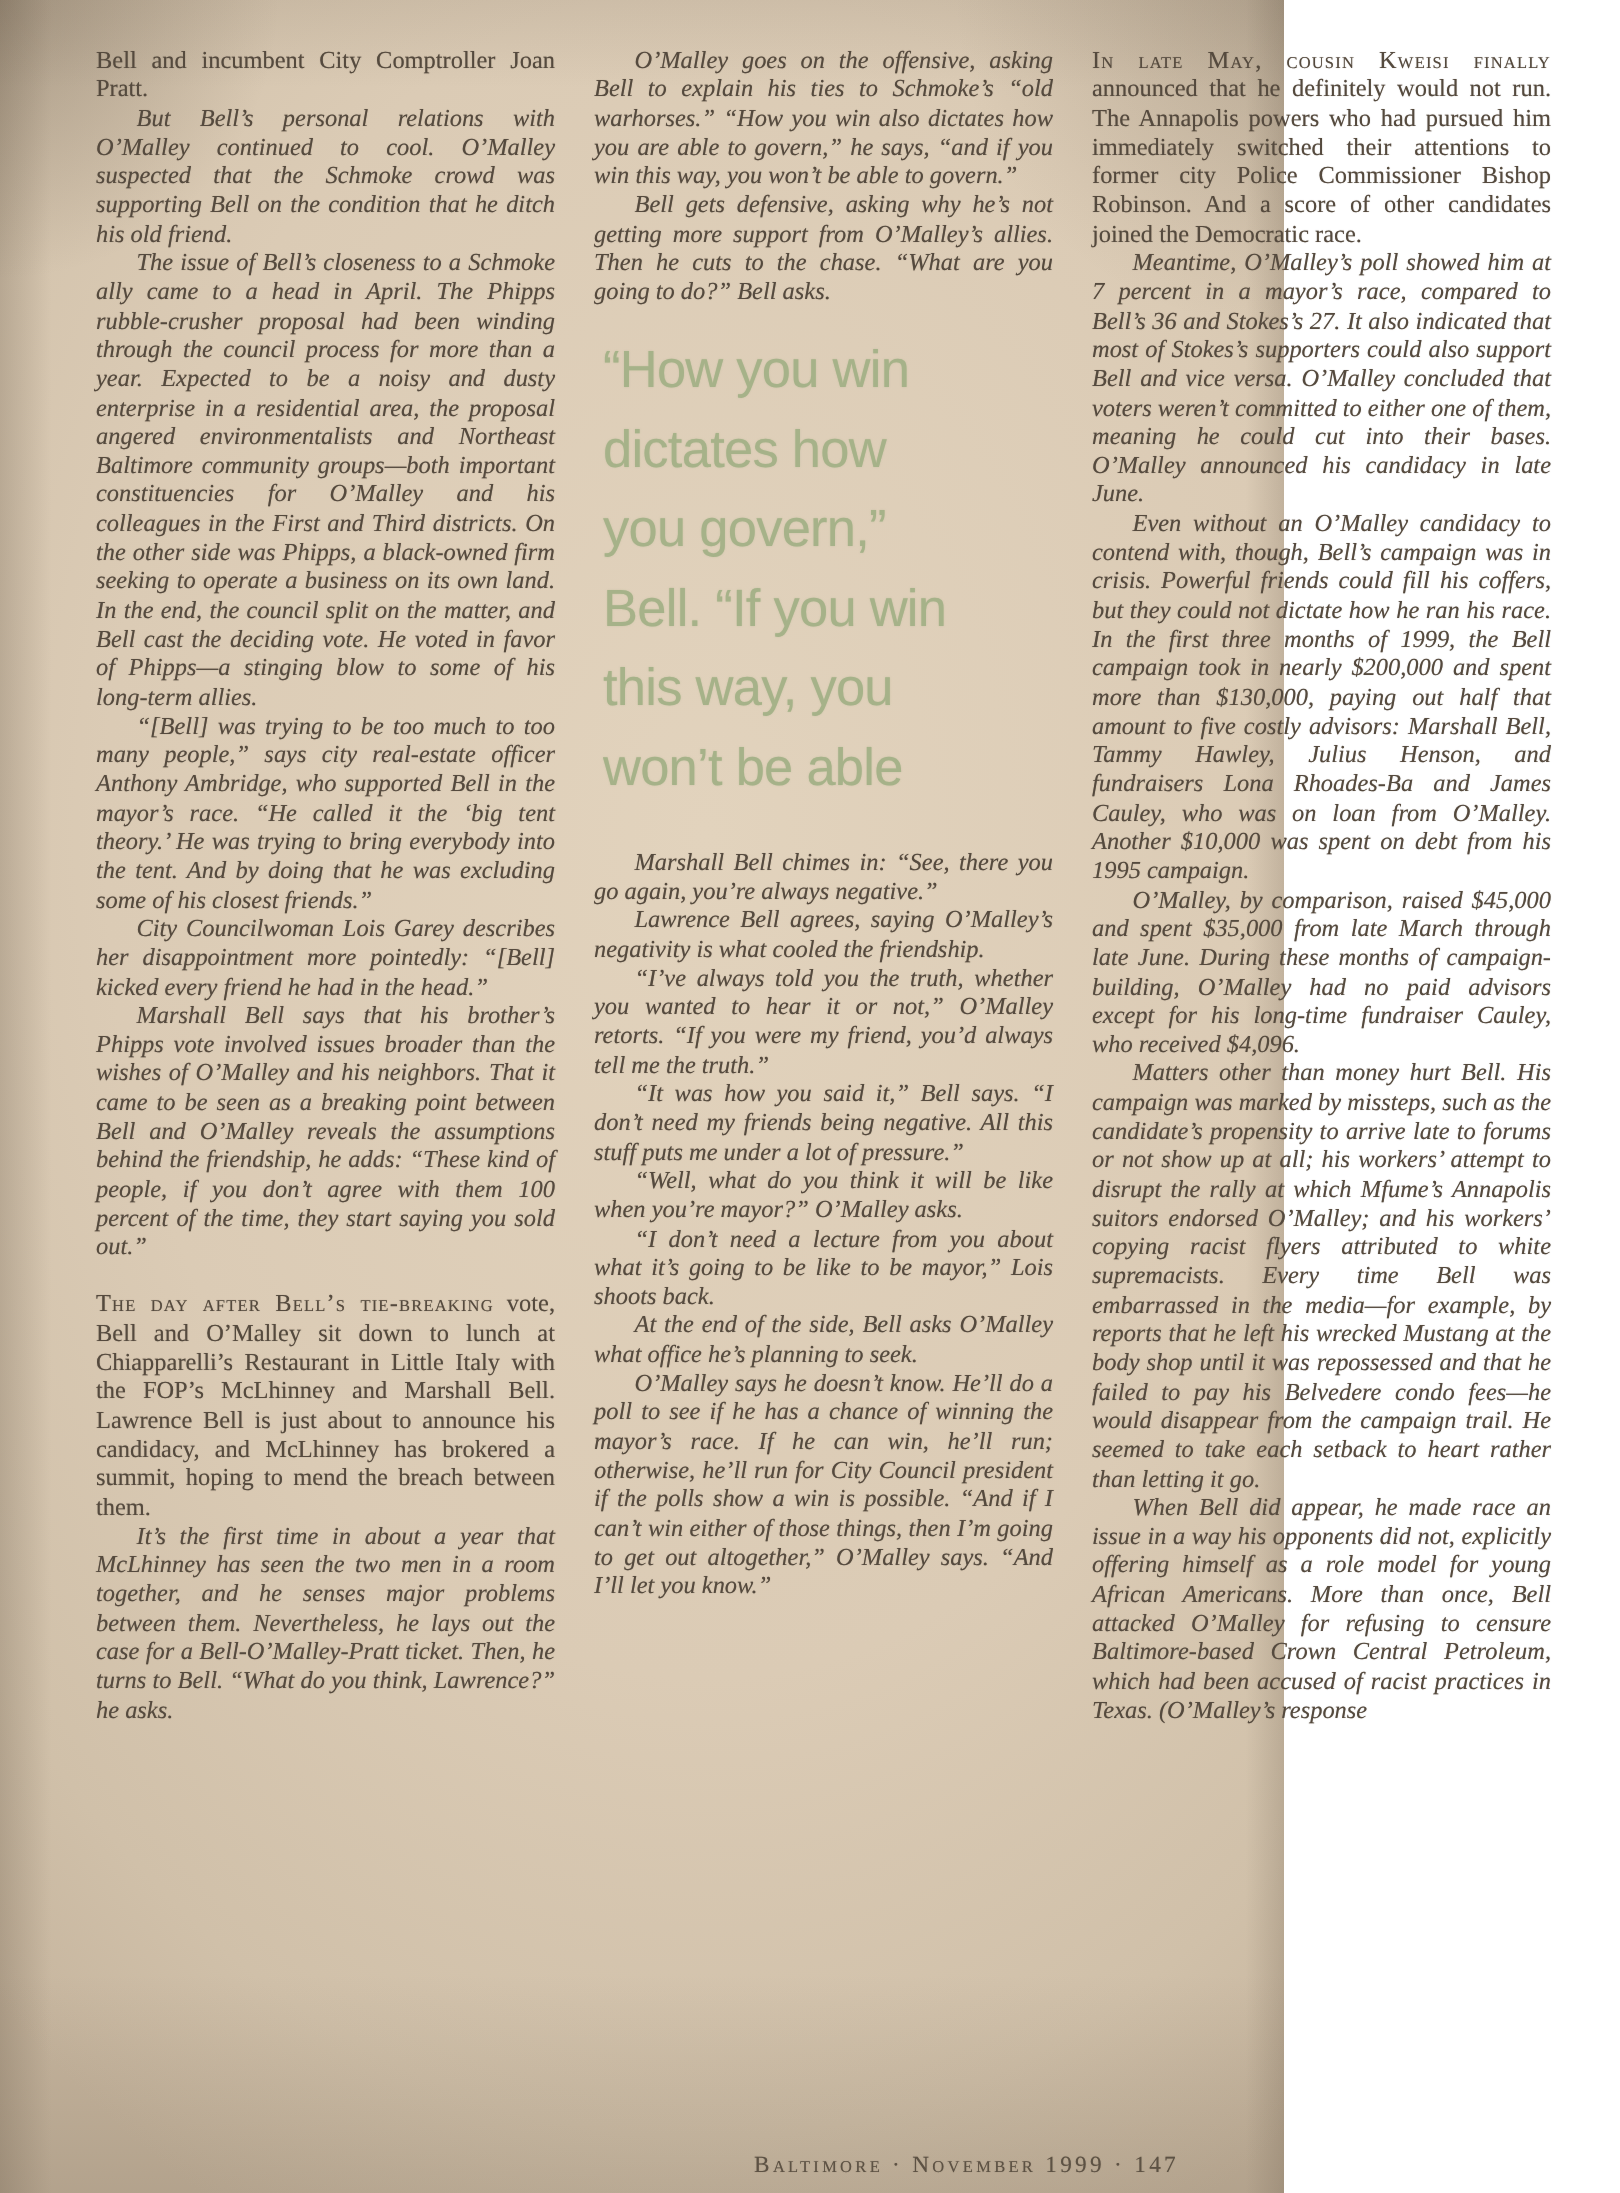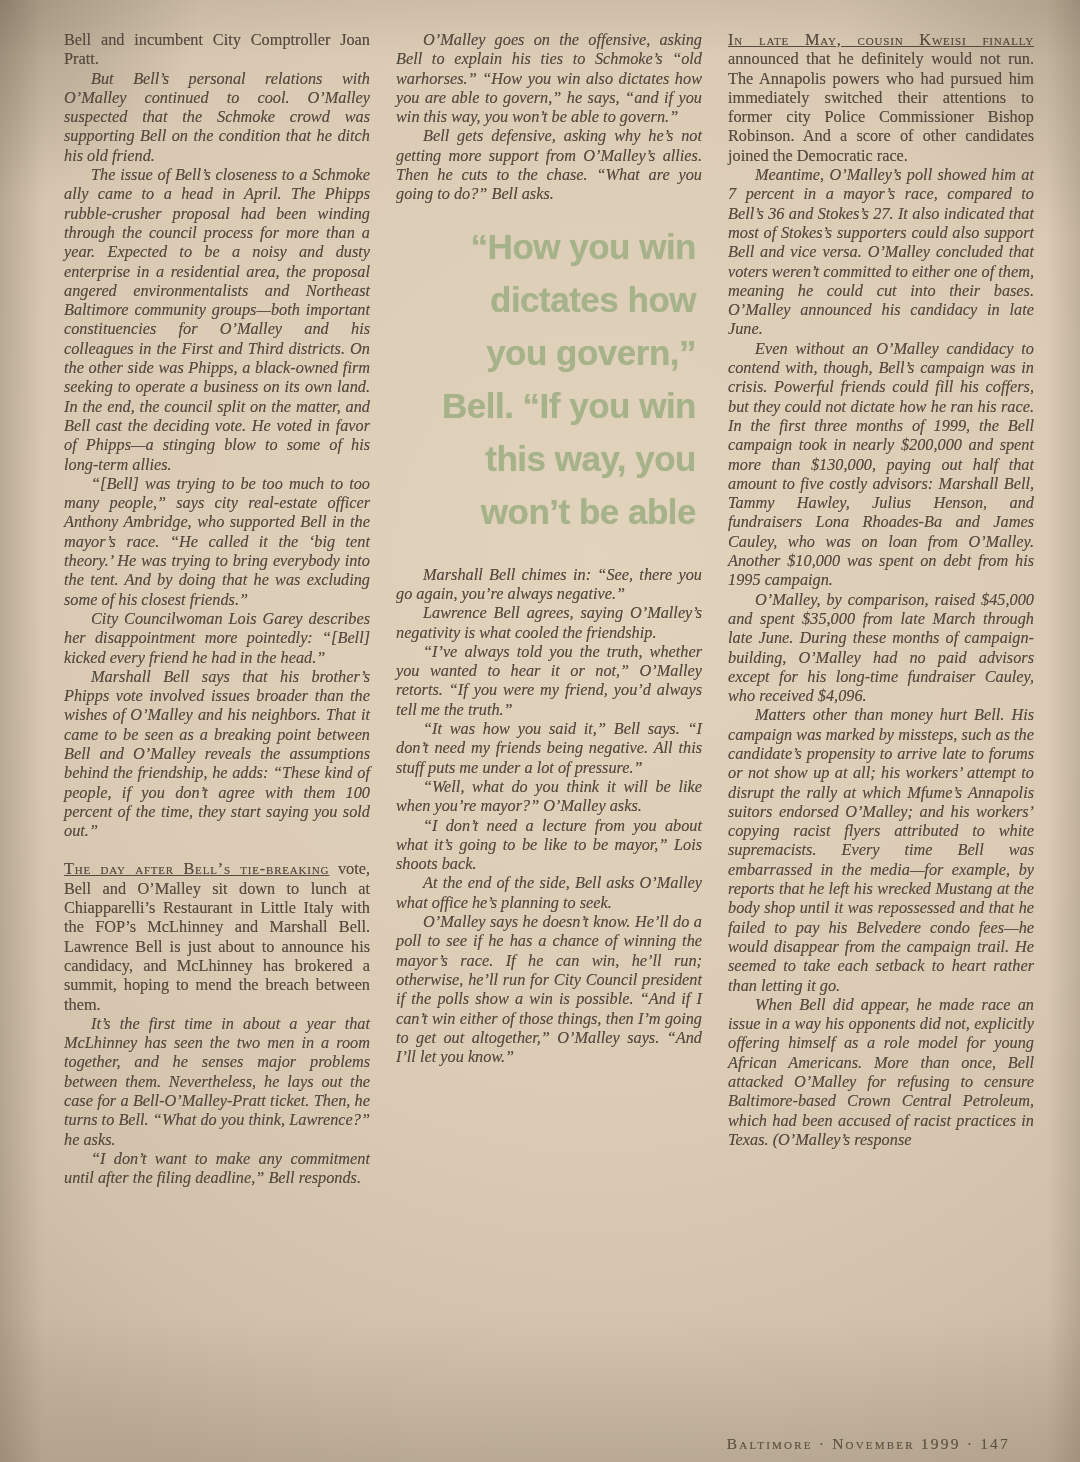--- a/index.html
+++ b/index.html
@@ -2,21 +2,21 @@
 <html lang="en"><head>
 <meta charset="utf-8">
 <style>
   html, body { margin: 0; padding: 0; }
   body {
     width: 1080px; height: 1462px; overflow: hidden;
     font-family: "Liberation Serif", serif;
   }
   .page {
     position: relative;
-    width: 1080px; height: 1462px;
+    width: 856px; height: 1462px;
     background:
       radial-gradient(circle at 0% 0%, rgba(74,61,47,0.30), rgba(74,61,47,0) 11%),
       radial-gradient(circle at 100% 0%, rgba(74,61,47,0.20), rgba(74,61,47,0) 13%),
       linear-gradient(to right, rgba(80,66,50,0.22) 0%, rgba(80,66,50,0) 4%),
       linear-gradient(to left, rgba(80,66,50,0.18) 0%, rgba(80,66,50,0) 3%),
       linear-gradient(to bottom, rgba(80,66,50,0.10) 0%, rgba(80,66,50,0) 4%, rgba(80,66,50,0) 90%, rgba(80,66,50,0.16) 100%),
       radial-gradient(ellipse 85% 70% at 55% 38%, #e2d3bd 0%, #dbcbb5 55%, #d0c0a9 85%, #c6b59e 100%);
   }
   .columns {
     display: flex;
@@ -31,34 +31,33 @@
     color: #554a3e;
     text-align: justify;
     text-shadow: 0 0 0.6px rgba(85,74,62,0.55);
     hyphens: auto;
     -webkit-hyphens: auto;
   }
   .col p.indent { text-indent: 27px; font-style: italic; }
   .col p.noindent { text-indent: 0; }
   .col p.section { margin-top: 19px; text-indent: 0; }
   .col p.section:first-child { margin-top: 0; }
-  .lead { font-variant: small-caps; letter-spacing: 0.8px; text-decoration: underline; }
+  .lead { font-variant: small-caps; letter-spacing: 0.8px; }
   .pull-quote {
     margin: 16px 2px 27px 2px;
     padding: 0 4px;
   }
   .pq-line {
     font-family: "Liberation Sans", sans-serif;
     font-size: 35px;
     line-height: 53px;
     letter-spacing: -0.5px;
     color: #a6b289;
-    text-align: right;
+    text-align: left;
     text-shadow: 0 0 1px rgba(166,178,137,0.6);
-    font-weight: bold;
   }
   .footer {
     position: absolute;
     right: 70px;
     bottom: 9px;
     font-variant: small-caps;
     font-size: 15.5px;
     letter-spacing: 2.2px;
     color: #5d5244;
     text-shadow: 0 0 0.6px rgba(93,82,68,0.5);
@@ -71,21 +70,20 @@
   <div class="columns">
     <div class="col">
         <p class="noindent">Bell and incumbent City Comptroller Joan Pratt.</p>
         <p class="indent">But Bell’s personal relations with O’Malley continued to cool. O’Malley suspected that the Schmoke crowd was supporting Bell on the condition that he ditch his old friend.</p>
         <p class="indent">The issue of Bell’s closeness to a Schmoke ally came to a head in April. The Phipps rubble-crusher proposal had been winding through the council process for more than a year. Expected to be a noisy and dusty enterprise in a residential area, the proposal angered environmentalists and Northeast Baltimore community groups—both important constituencies for O’Malley and his colleagues in the First and Third districts. On the other side was Phipps, a black-owned firm seeking to operate a business on its own land. In the end, the council split on the matter, and Bell cast the deciding vote. He voted in favor of Phipps—a stinging blow to some of his long-term allies.</p>
         <p class="indent">“[Bell] was trying to be too much to too many people,” says city real-estate officer Anthony Ambridge, who supported Bell in the mayor’s race. “He called it the ‘big tent theory.’ He was trying to bring everybody into the tent. And by doing that he was excluding some of his closest friends.”</p>
         <p class="indent">City Councilwoman Lois Garey describes her disappointment more pointedly: “[Bell] kicked every friend he had in the head.”</p>
         <p class="indent">Marshall Bell says that his brother’s Phipps vote involved issues broader than the wishes of O’Malley and his neighbors. That it came to be seen as a breaking point between Bell and O’Malley reveals the assumptions behind the friendship, he adds: “These kind of people, if you don’t agree with them 100 percent of the time, they start saying you sold out.”</p>
         <p class="section"><span class="lead">The day after Bell’s tie-breaking</span> vote, Bell and O’Malley sit down to lunch at Chiapparelli’s Restaurant in Little Italy with the FOP’s McLhinney and Marshall Bell. Lawrence Bell is just about to announce his candidacy, and McLhinney has brokered a summit, hoping to mend the breach between them.</p>
         <p class="indent">It’s the first time in about a year that McLhinney has seen the two men in a room together, and he senses major problems between them. Nevertheless, he lays out the case for a Bell-O’Malley-Pratt ticket. Then, he turns to Bell. “What do you think, Lawrence?” he asks.</p>
-        <p class="indent">“I don’t want to make any commitment until after the filing deadline,” Bell responds.</p>
       </div>
     <div class="col">
         <p class="indent">O’Malley goes on the offensive, asking Bell to explain his ties to Schmoke’s “old warhorses.” “How you win also dictates how you are able to govern,” he says, “and if you win this way, you won’t be able to govern.”</p>
         <p class="indent">Bell gets defensive, asking why he’s not getting more support from O’Malley’s allies. Then he cuts to the chase. “What are you going to do?” Bell asks.</p>
         <div class="pull-quote">
           <div class="pq-line">“How you win</div>
           <div class="pq-line">dictates how</div>
           <div class="pq-line">you govern,”</div>
           <div class="pq-line">Bell. “If you win</div>
           <div class="pq-line">this way, you</div>

